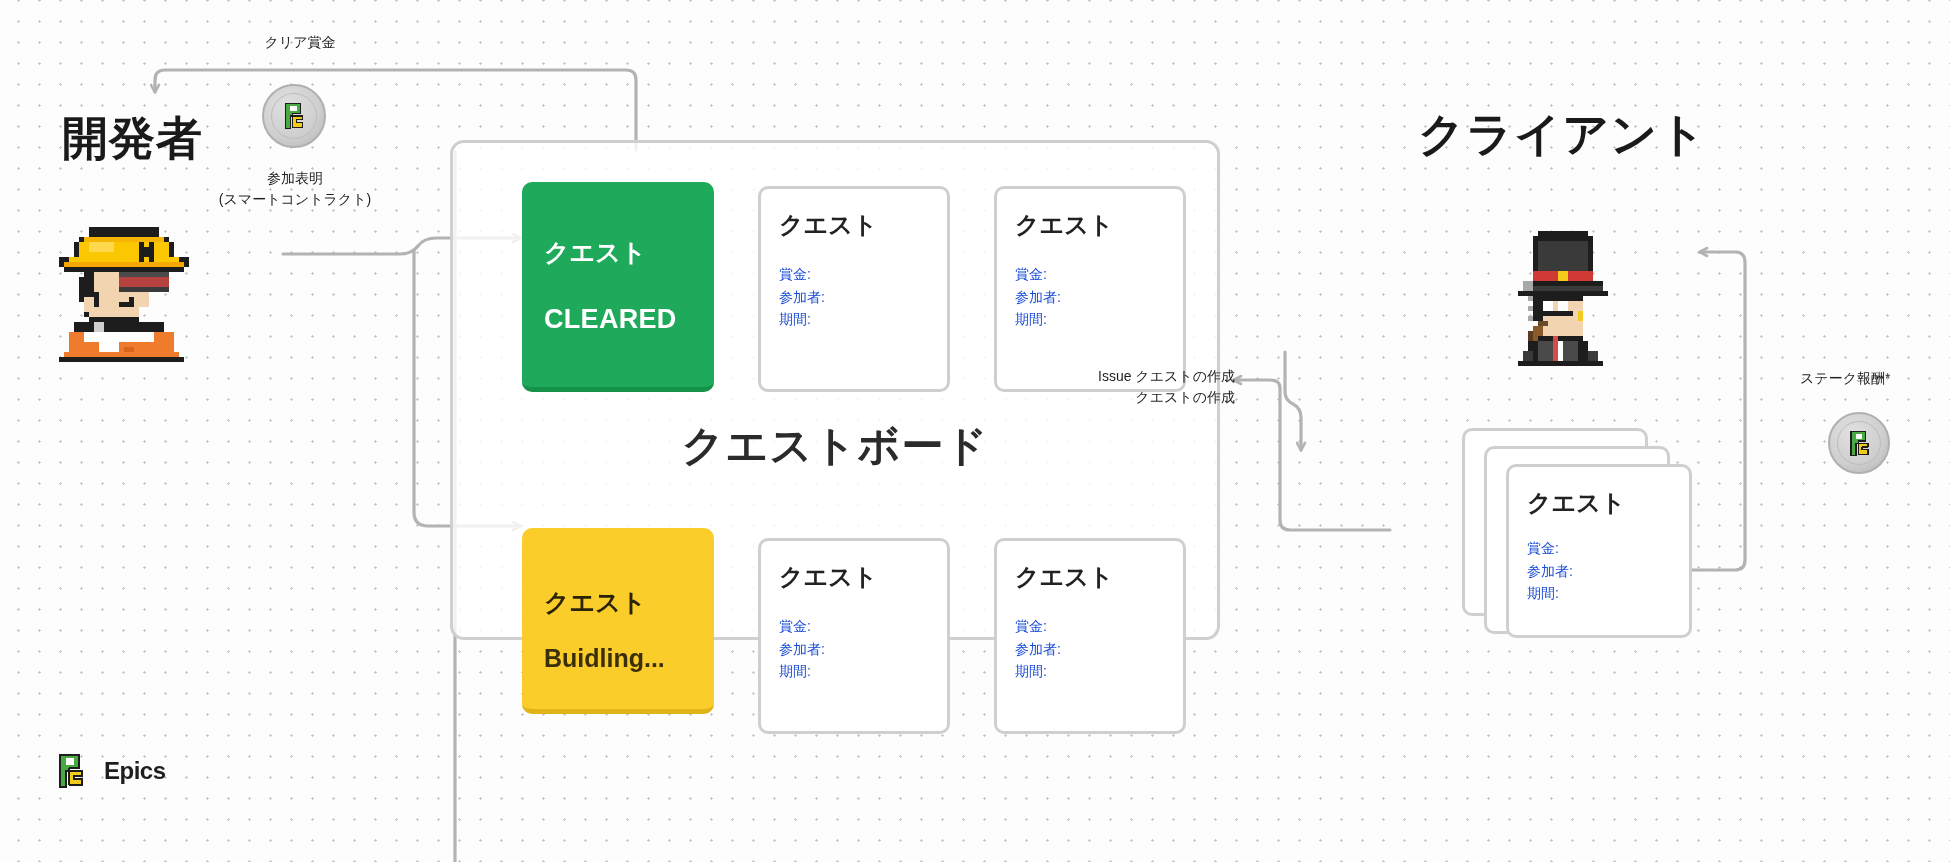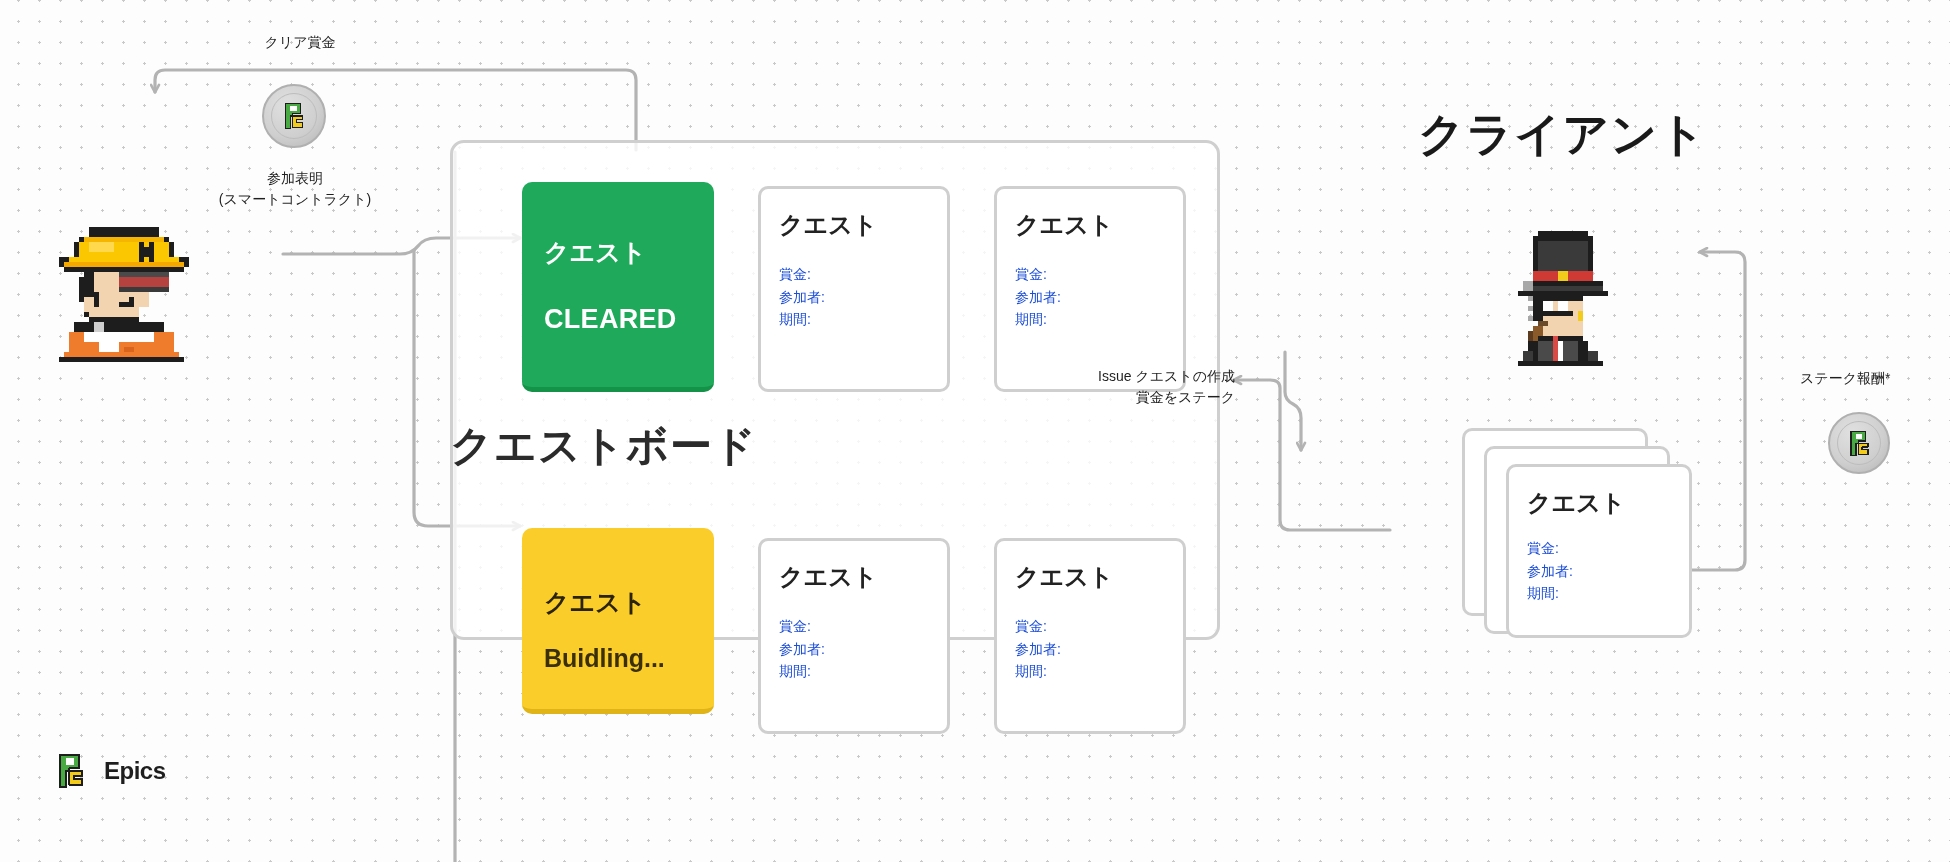--- a/index.html
+++ b/index.html
@@ -47,21 +47,21 @@
     left: 450px; top: 140px;
     width: 770px; height: 500px;
     border: 3px solid #cfcfcf;
     border-radius: 14px;
     background: rgba(255,255,255,0.82);
     box-sizing: border-box;
   }
   #board-title {
     left: 450px; top: 418px;
     width: 770px;
-    text-align: left;
+    text-align: center;
     font-size: 42px;
     font-weight: 800;
     color: #2b2b2b;
     letter-spacing: 1px;
   }
 
   
   .card {
     box-sizing: border-box;
     border-radius: 10px;
@@ -166,20 +166,21 @@
       <path d="M455,152 L455,862"></path>
 
       <path d="M1285,352 L1285,392 Q1285,400 1293,404 Q1301,408 1301,418 L1301,450" marker-end="url(#ah)"></path>
 
       <path d="M1390,530 L1290,530 Q1280,530 1280,520 L1280,388 Q1280,380 1270,380 L1234,380" marker-end="url(#ah)"></path>
 
       <path d="M1675,570 L1735,570 Q1745,570 1745,560 L1745,262 Q1745,252 1735,252 L1700,252" marker-end="url(#ah)"></path>
     </g>
   </svg>
 
+  <div class="abs role-title" style="left:62px; top:108px;">開発者</div>
 
   <div class="abs" style="left:44px; top:212px; width:160px; height:160px;">
     <svg viewBox="0 0 32 32" width="160" height="160" shape-rendering="crispEdges">
 
       <rect x="9" y="3" width="14" height="2" fill="#1d1d1d"></rect>
       <rect x="7" y="5" width="18" height="1" fill="#1d1d1d"></rect>
       <rect x="6" y="6" width="1" height="3" fill="#1d1d1d"></rect>
       <rect x="25" y="6" width="1" height="3" fill="#1d1d1d"></rect>
       <rect x="3" y="9" width="3" height="2" fill="#1d1d1d"></rect>
       <rect x="26" y="9" width="3" height="2" fill="#1d1d1d"></rect>
@@ -342,21 +343,21 @@
 
       <rect x="15" y="24" width="1" height="6" fill="#d94a46"></rect>
       <rect x="16" y="25" width="1" height="4" fill="#ffffff"></rect>
 
       <rect x="8" y="29" width="17" height="1" fill="#1d1d1d"></rect>
     </svg>
   </div>
 
   <div class="abs flow-label" style="left:1098px; top:366px;text-align:right;">
     <div>Issue クエストの作成</div>
-    <div>賞金をステーク</div>
+    <div>クエストの作成</div>
   </div>
 
   <div class="abs flow-label" style="left:1800px; top:368px;">ステーク報酬*</div>
 
   <div class="abs coin" style="left:1828px; top:412px; width:58px; height:58px;">
     <svg viewBox="0 0 24 24" width="29" height="29" shape-rendering="crispEdges" style="position:relative;">
       <g>
         <path d="M5 2 L17 2 L17 10 L11 10 L11 12 L9 12 L9 22 L5 22 Z" fill="#49A942" stroke="#1d1d1d" stroke-width="1.1" stroke-linejoin="round"></path>
         <rect x="9" y="4" width="5" height="4" fill="#ffffff"></rect>
         <path d="M11 12 L19 12 L19 15 L14 15 L14 17 L19 17 L19 21 L11 21 Z" fill="#F2CB1B" stroke="#1d1d1d" stroke-width="1.1" stroke-linejoin="round"></path>

